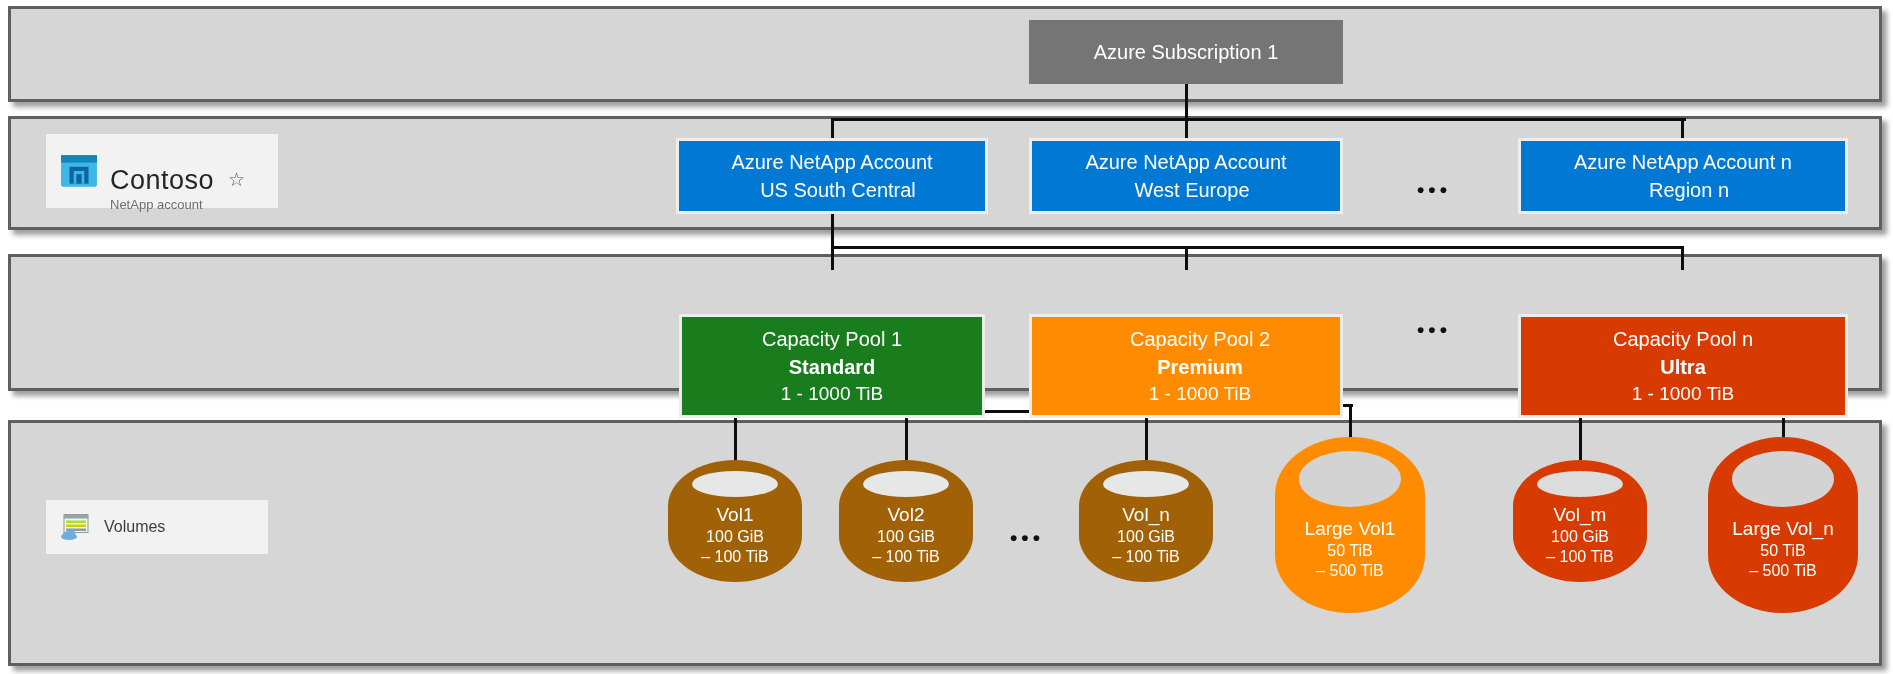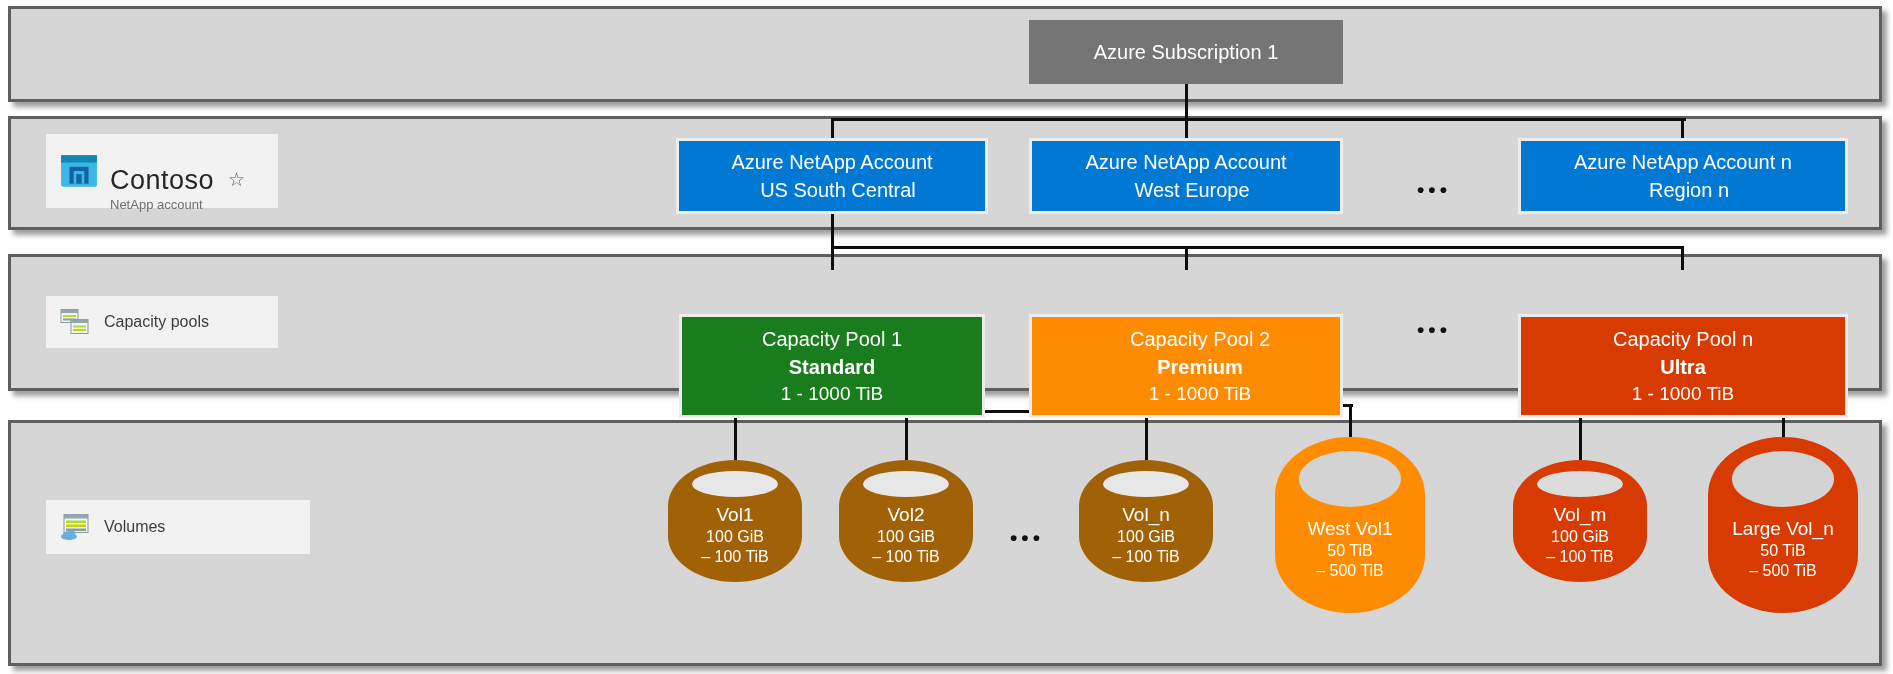--- a/index.html
+++ b/index.html
@@ -16,21 +16,21 @@
   #band-capacity-pools{top:254px;height:137px;}
   #band-volumes{top:420px;height:246px;}
 
   
   .chip{position:absolute;background:#f2f2f2;display:flex;align-items:center;
         padding:0 14px;box-sizing:border-box;z-index:3;color:#3c3c3c;}
   .chip .txt{margin-left:14px;font-size:16px;}
   #chip-subscriptions{left:46px;top:24px;width:232px;height:58px;}
   #chip-contoso{left:46px;top:134px;width:232px;height:74px;}
   #chip-capacity-pools{left:46px;top:296px;width:232px;height:52px;}
-  #chip-volumes{left:46px;top:500px;width:264px;height:54px;}
+  #chip-volumes{left:46px;top:500px;width:222px;height:54px;}
   .contoso-col{margin-left:12px;line-height:1.1;margin-top:36px;}
   .contoso-row{display:flex;align-items:center;}
   .contoso-name{font-size:27px;color:#262626;letter-spacing:0.5px;}
   .contoso-star{font-size:19px;color:#555;margin-left:14px;}
   .contoso-sub{font-size:13px;color:#6e6e6e;margin-top:3px;}
 
   
   .conn{position:absolute;background:#0d0d0d;z-index:2;}
   .conn.v{width:3px;}
   .conn.h{height:3px;}
@@ -129,33 +129,20 @@
     </svg>
     <div class="contoso-col">
       <div class="contoso-row">
         <span class="contoso-name">Contoso</span>
         <span class="contoso-star">☆</span>
       </div>
       <div class="contoso-sub">NetApp account</div>
     </div>
   </div>
 
-  <div class="chip" id="chip-capacity-pools">
-    <svg class="icon" width="30" height="28" viewBox="0 0 30 27">
-      <rect x="1" y="1" width="17" height="13" fill="#f4f4f4" stroke="#8a9a9a"></rect>
-      <rect x="1" y="1" width="17" height="3.5" fill="#93a6ad"></rect>
-      <rect x="3" y="6.5" width="13" height="2" fill="#aede28"></rect>
-      <rect x="3" y="10" width="13" height="2" fill="#8c9ba3"></rect>
-      <rect x="11" y="11" width="17" height="14" fill="#f4f4f4" stroke="#8a9a9a"></rect>
-      <rect x="11" y="11" width="17" height="3.5" fill="#93a6ad"></rect>
-      <rect x="13" y="17" width="13" height="2" fill="#aede28"></rect>
-      <rect x="13" y="20.5" width="13" height="2" fill="#c8d400"></rect>
-    </svg>
-    <span class="txt">Capacity pools</span>
-  </div>
 
   <div class="chip" id="chip-volumes">
     <svg class="icon" width="30" height="28" viewBox="0 0 30 27">
       <rect x="4" y="1" width="24" height="18" fill="#f4f4f4" stroke="#8a9a9a"></rect>
       <rect x="4" y="1" width="24" height="4" fill="#93a6ad"></rect>
       <rect x="6" y="7" width="20" height="2.5" fill="#aede28"></rect>
       <rect x="6" y="11" width="20" height="2.5" fill="#c8d400"></rect>
       <rect x="6" y="15" width="20" height="2.5" fill="#8c9ba3"></rect>
       <circle cx="6.5" cy="21.5" r="3.6" fill="#6aaede"></circle>
       <circle cx="11" cy="20.5" r="4.4" fill="#6aaede"></circle>
@@ -220,21 +207,21 @@
     <div class="mouth"></div>
     <div class="cyl-text">
       <div class="cyl-name">Vol_n</div>
       <div class="cyl-size">100 GiB</div>
       <div class="cyl-size">– 100 TiB</div>
     </div>
   </div>
   <div class="cyl large orange" style="left:1275px">
     <div class="mouth"></div>
     <div class="cyl-text">
-      <div class="cyl-name">West Vol1</div>
+      <div class="cyl-name">Large Vol1</div>
       <div class="cyl-size">50 TiB</div>
       <div class="cyl-size">– 500 TiB</div>
     </div>
   </div>
   <div class="cyl small red" style="left:1513px">
     <div class="mouth"></div>
     <div class="cyl-text">
       <div class="cyl-name">Vol_m</div>
       <div class="cyl-size">100 GiB</div>
       <div class="cyl-size">– 100 TiB</div>

